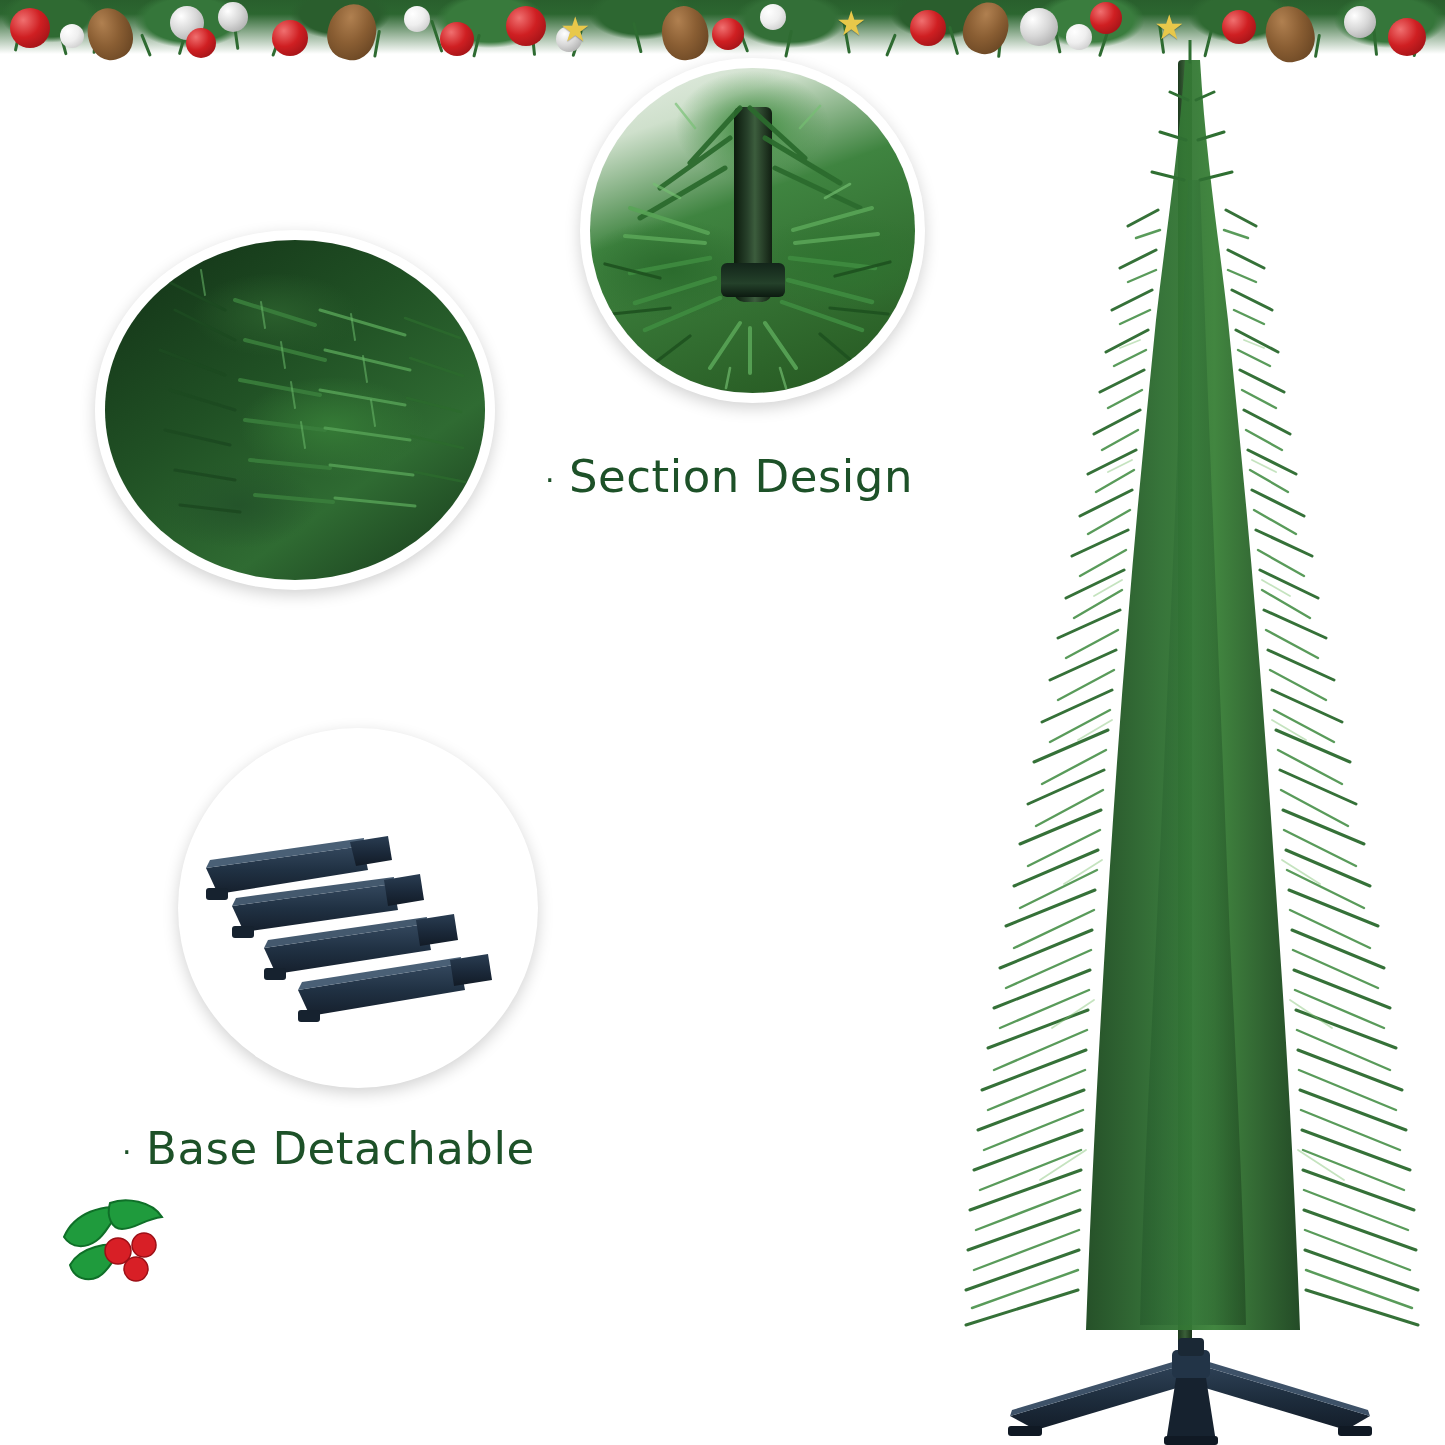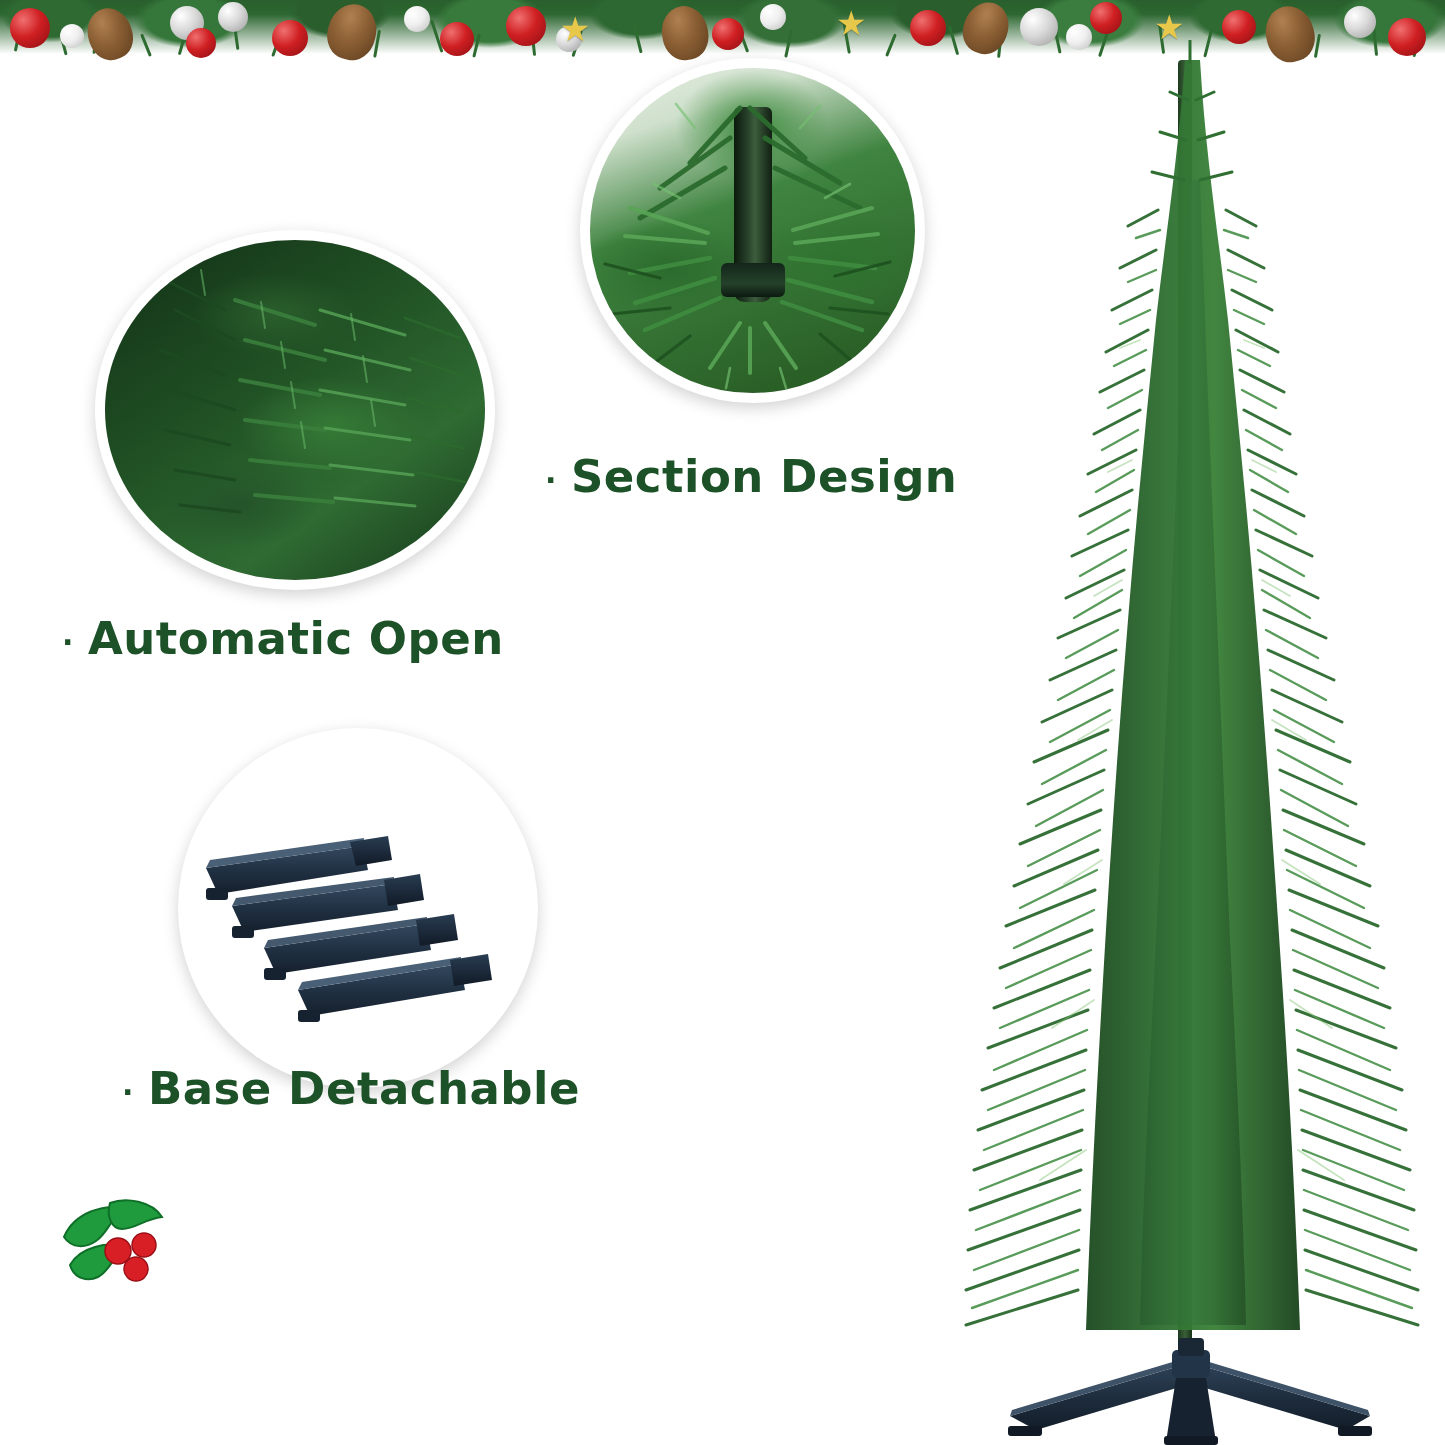--- a/index.html
+++ b/index.html
@@ -130,21 +130,20 @@
     background: #ffffff;
   }
 
   
   .caption {
     position: absolute;
     color: #1d5128;
     font-size: 45px;
     letter-spacing: .5px;
     white-space: nowrap;
-    font-weight: bold;
   }
   .caption .dot {
     color: #1d5128;
     font-size: 30px;
     vertical-align: middle;
     margin-right: 14px;
   }
 
   
   #headline {
@@ -274,23 +273,20 @@
         </g>
         <g stroke="#2c6b2e" stroke-width="2.5" stroke-linecap="round" opacity="0.8">
           <path d="M300,78 L355,98 M305,118 L358,136 M302,158 L356,172 M306,196 L358,208 M310,232 L360,242"></path>
         </g>
         <g stroke="#6ab86a" stroke-width="2" stroke-linecap="round" opacity="0.55">
           <path d="M100,55 L96,30 M160,88 L156,62 M180,128 L176,102 M190,168 L186,142 M200,208 L196,182 M250,100 L246,74 M262,142 L258,116 M270,186 L266,160"></path>
         </g>
       </svg>
     </div>
   </div>
-  <div class="caption" id="caption-open" style="left:62px;top:612px;">
-    <span class="dot">·</span><span>Automatic Open</span>
-  </div>
 
   <div class="circle" id="circle-section" style="left:580px;top:58px;width:345px;height:345px;">
     <div class="circle-inner">
       <div class="pole"></div>
       <div class="pole-collar"></div>
       <svg width="100%" height="100%" viewBox="0 0 325 325" preserveAspectRatio="none" style="position:absolute;inset:0;">
         <g stroke="#2c6b2e" stroke-width="5" stroke-linecap="round" opacity="0.95">
           <path d="M150,40 L100,95 M160,40 L215,90 M140,70 L70,120 M175,70 L250,115 M135,100 L50,150 M185,100 L270,140"></path>
         </g>
         <g stroke="#3f8b40" stroke-width="4.5" stroke-linecap="round" opacity="0.95">
@@ -352,21 +348,21 @@
           <polygon points="262,222 300,216 304,242 266,248" fill="url(#barg2)"></polygon>
         </g>
 
         <rect x="18" y="150" width="22" height="12" rx="3" fill="#16222f"></rect>
         <rect x="44" y="188" width="22" height="12" rx="3" fill="#16222f"></rect>
         <rect x="76" y="230" width="22" height="12" rx="3" fill="#16222f"></rect>
         <rect x="110" y="272" width="22" height="12" rx="3" fill="#16222f"></rect>
       </svg>
     </div>
   </div>
-  <div class="caption" id="caption-base" style="left:122px;top:1062px;">
+  <div class="caption" id="caption-base" style="left:122px;top:1122px;">
     <span class="dot">·</span><span>Base Detachable</span>
   </div>
 
   <div id="holly">
     <svg width="130" height="110" viewBox="0 0 130 110">
       <g fill="#1f9b3d" stroke="#0f6f28" stroke-width="2">
         <path d="M12,42 C22,18 52,8 72,14 C58,24 56,38 44,46 C34,53 20,54 12,42 Z"></path>
         <path d="M58,8 C74,2 100,6 110,22 C92,24 84,34 70,34 C60,34 54,22 58,8 Z"></path>
         <path d="M18,70 C28,52 56,46 74,52 C60,62 58,76 46,82 C36,87 22,84 18,70 Z"></path>
       </g>

